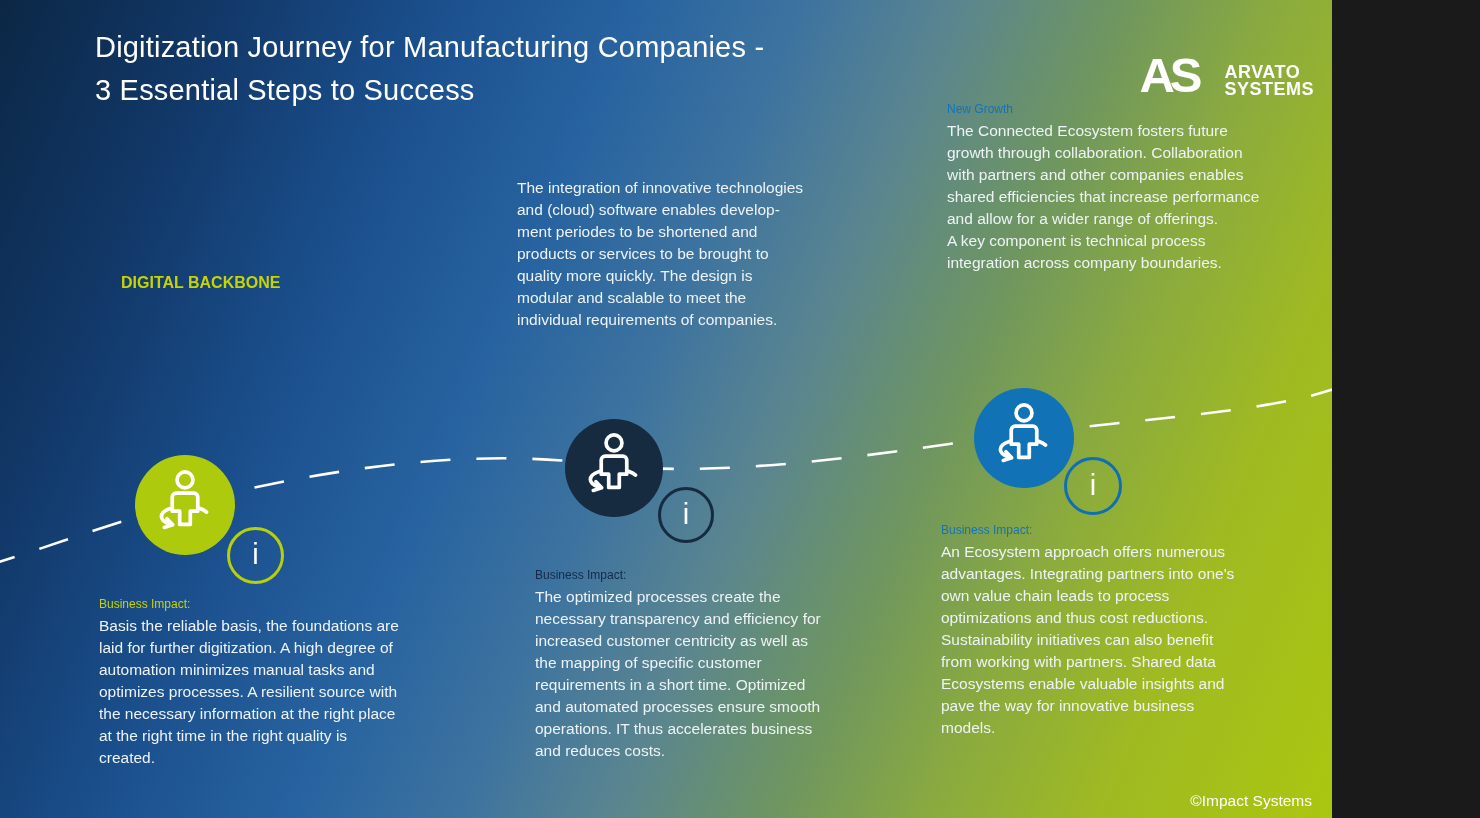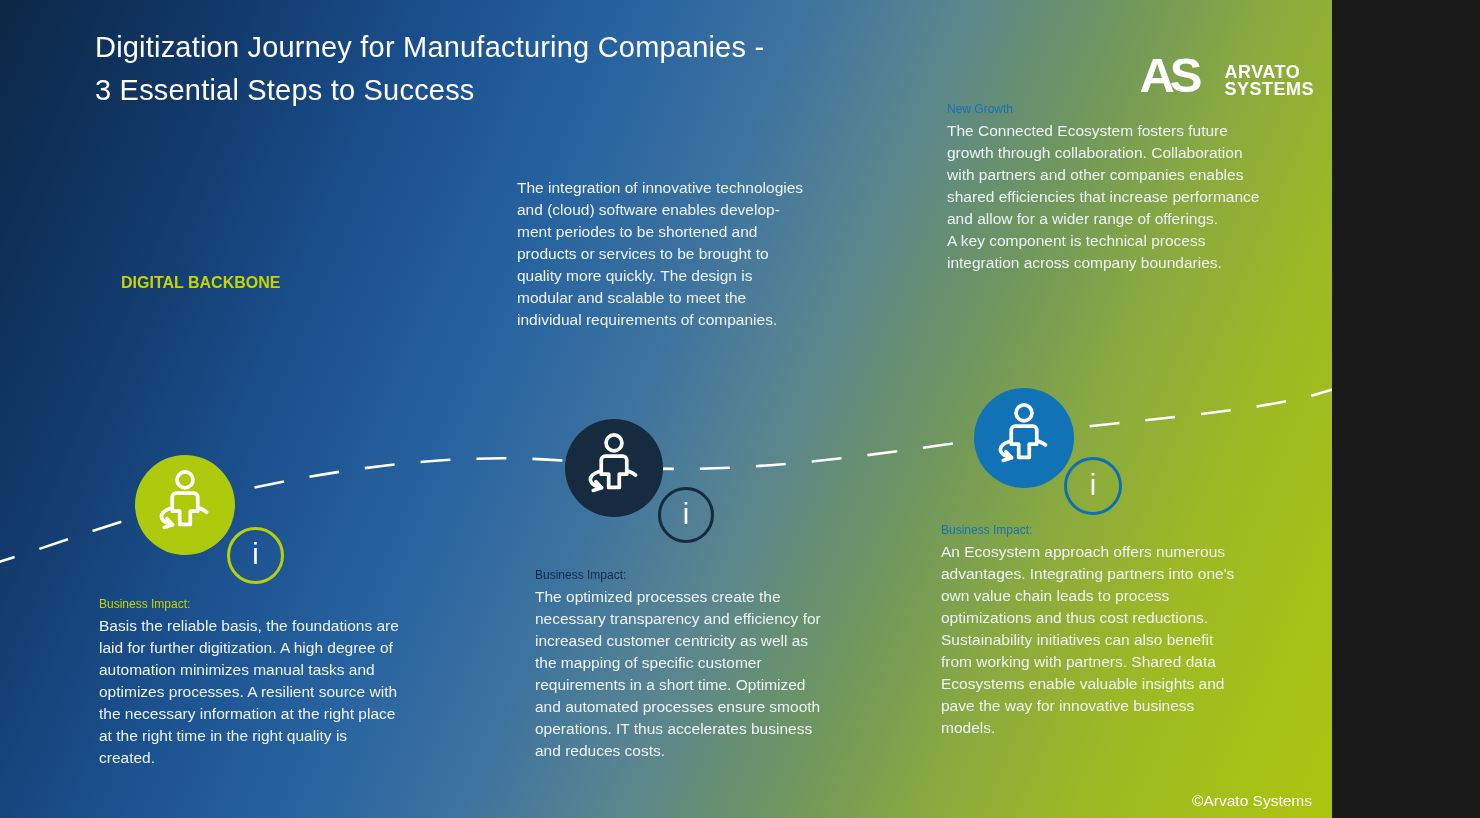--- a/index.html
+++ b/index.html
@@ -158,15 +158,15 @@
   </section>
   <div class="badge b3">
     <svg class="person" width="74" height="74" style="--cfill:#1173b6">
       <use href="#person360"></use>
     </svg>
   </div>
   <div class="info i3">
     <span>i</span>
   </div>
 
-  <div class="copyright">©Arvato Systems</div>
+  <div class="copyright">©Impact Systems</div>
 
 </div>
 
 </body></html>

